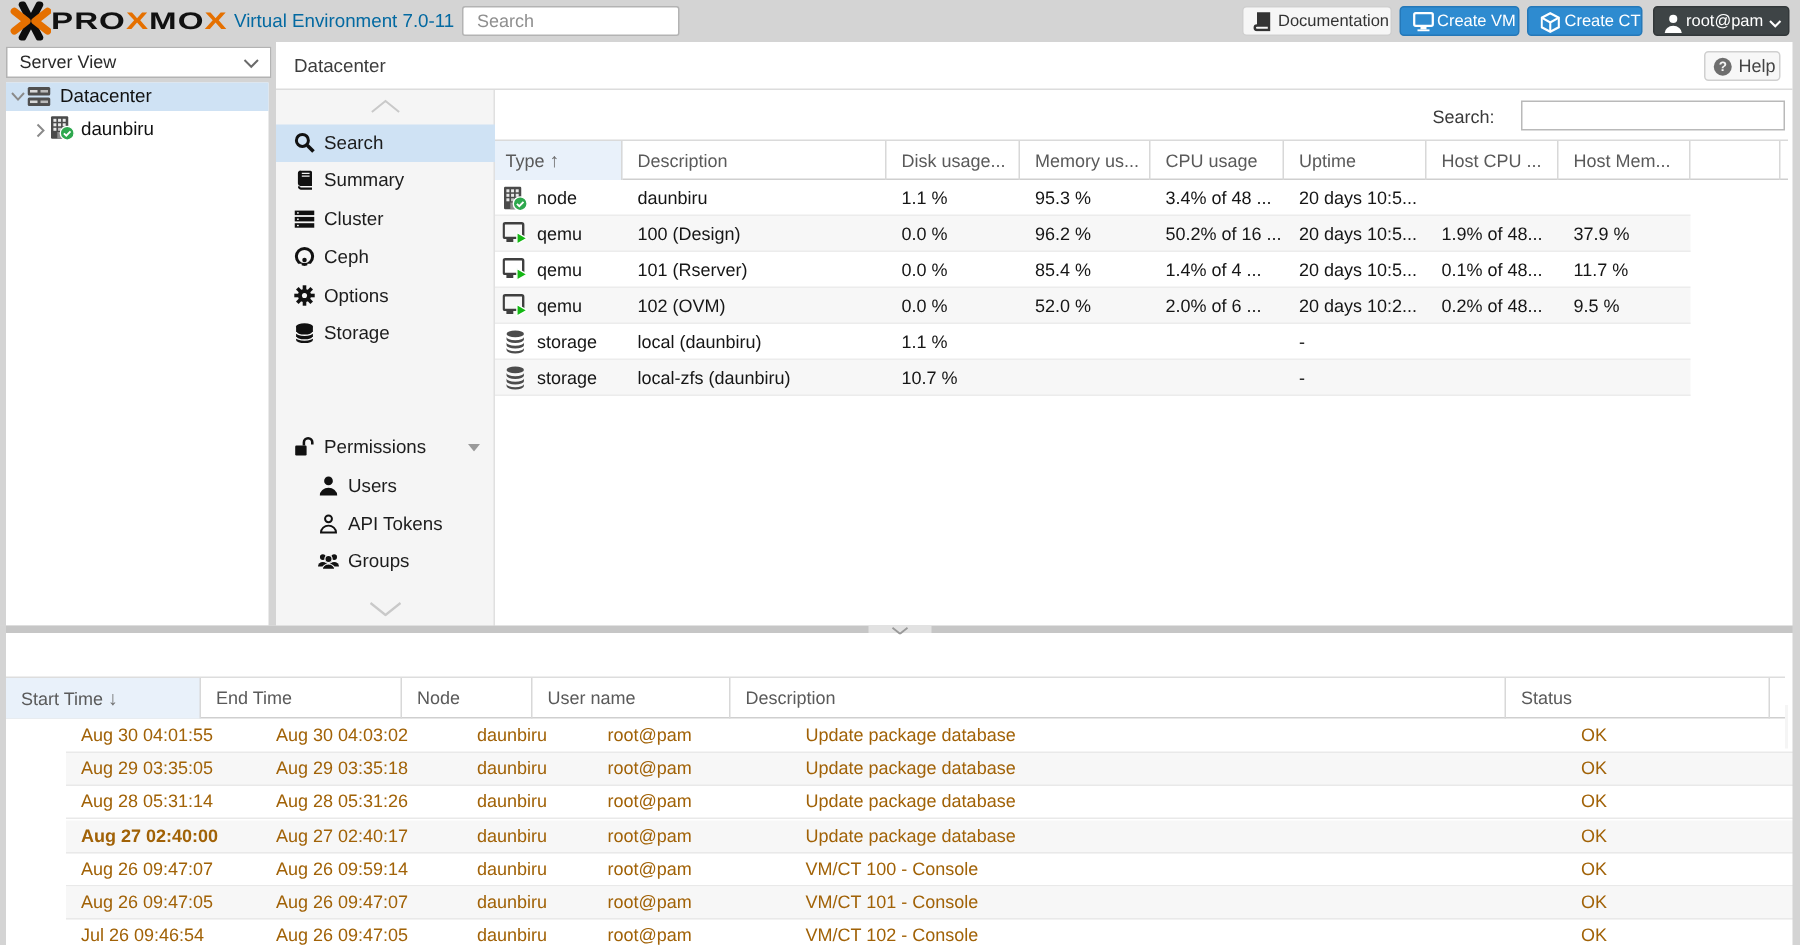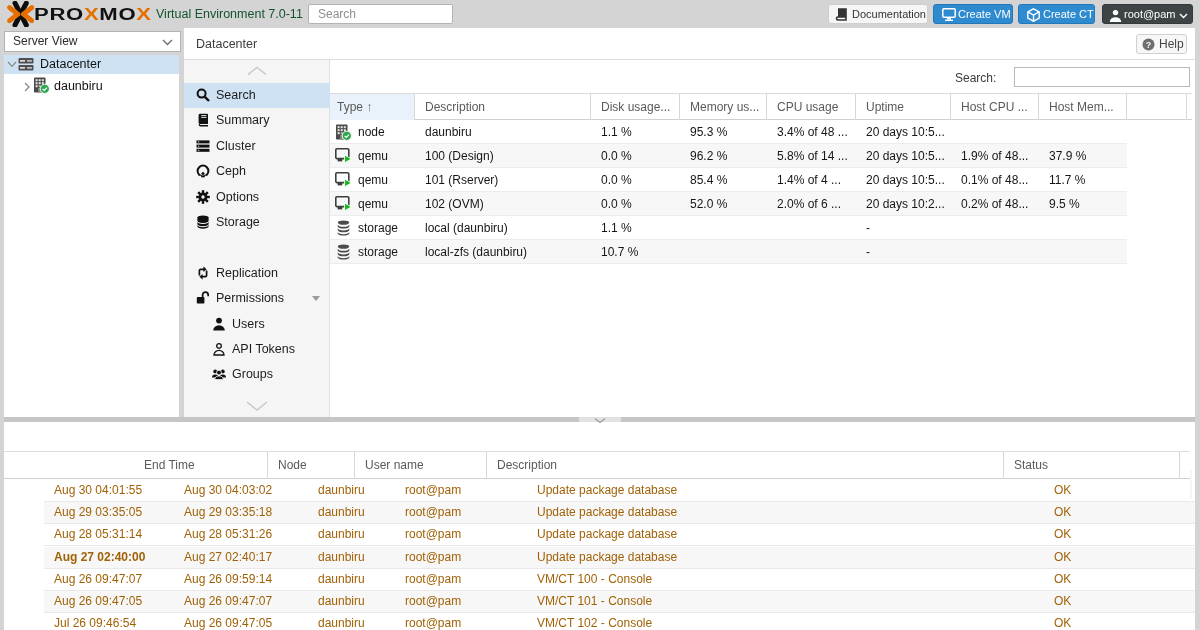--- a/index.html
+++ b/index.html
@@ -1,19 +1,19 @@
 <!DOCTYPE html>
 <html><head>
 <meta charset="utf-8">
 <style>
 * { margin:0; padding:0; box-sizing:border-box; font-family:"Liberation Sans",sans-serif; }
 html,body { width:1200px; height:630px; background:#fff; overflow:hidden; position:relative; }
 
 #top { position:absolute; left:0; top:0; width:1200px; height:28px; background:#d4d4d4; }
-#velabel { position:absolute; left:156px; top:7px; font-size:12.5px; color:#14532d; }
+#velabel { position:absolute; left:156px; top:7px; font-size:12.5px; color:#0369a1; }
 #topsearch { position:absolute; left:308px; top:4px; width:145px; height:20px; background:#fff; border:1px solid #b3b3b3; border-radius:2px; font-size:12px; color:#8f8f8f; line-height:18px; padding-left:9px; }
 .topbtn { position:absolute; top:4px; height:20px; border-radius:3px; font-size:11px; line-height:19px; }
 .topbtn span { white-space:nowrap; }
 #btndoc  { left:828px; width:100px; background:#f6f6f6; border:1px solid #cfcfcf; color:#333; }
 #btnvm   { left:933px; width:80px;  background:#2e8bd0; border:1px solid #2578b8; color:#fff; }
 #btnct   { left:1018px; width:77px; background:#2e8bd0; border:1px solid #2578b8; color:#fff; }
 #btnuser { left:1102px; width:91px; background:#3e4446; border:1px solid #33383a; color:#fff; }
 
 #leftpane { position:absolute; left:0; top:28px; width:184px; height:389px; background:#d4d4d4; }
 #combo { position:absolute; left:4px; top:3px; width:177px; height:21px; background:#fff; border:1px solid #b3b3b3; font-size:12px; color:#2a2a2a; line-height:19px; padding-left:8px; }
@@ -206,29 +206,20 @@
     <span class="tx">Options</span>
     </div>
   <div class="mitem" style="top:150px;">
     <svg class="ic" viewBox="0 0 14 14">
         <path d="M1.4 2.6 v9 a5.6 2.1 0 0 0 11.2 0 v-9 z" fill="#111"></path>
         <ellipse cx="7" cy="2.6" rx="5.6" ry="2.1" fill="#111"></ellipse>
         <path d="M1.4 6.4 a5.6 2.1 0 0 0 11.2 0 M1.4 9.6 a5.6 2.1 0 0 0 11.2 0" fill="none" stroke="#f5f5f5" stroke-width="1"></path>
       </svg>
     <span class="tx">Storage</span>
     </div>
-  <div class="mitem" style="top:200.8px;">
-    <svg class="ic" viewBox="0 0 14 14">
-        <path d="M3.4 9.4 V4.6 a1.3 1.3 0 0 1 1.3-1.3 H9" fill="none" stroke="#111" stroke-width="1.7"></path>
-        <path d="M7.4 0.6 L10.6 3.3 L7.4 6 z" fill="#111"></path>
-        <path d="M10.6 4.6 V9.4 a1.3 1.3 0 0 1 -1.3 1.3 H5" fill="none" stroke="#111" stroke-width="1.7"></path>
-        <path d="M6.6 8 L3.4 10.7 L6.6 13.4 z" fill="#111"></path>
-      </svg>
-    <span class="tx">Replication</span>
-    </div>
   <div class="mitem" style="top:226.2px;">
     <svg class="ic" viewBox="0 0 14 14">
         <rect x="0.8" y="6" width="7.6" height="6.6" rx="0.8" fill="#111"></rect>
         <path d="M6.6 6 V3.9 a2.8 2.8 0 0 1 5.6 0 V5.3" fill="none" stroke="#111" stroke-width="1.7"></path>
       </svg>
     <span class="tx">Permissions</span>
     <svg style="position:absolute;right:10px;top:10px;" width="8" height="5" viewBox="0 0 8 5">
         <path d="M0 0 L4 5 L8 0 z" fill="#9a9a9a"></path>
       </svg>
     </div>
@@ -300,21 +291,21 @@
   <div class="grow stripe" style="top:84px;">
     <svg style="position:absolute;left:5px;top:4px;" width="18" height="16" viewBox="0 0 18 16">
         <rect x="0.8" y="0.8" width="13" height="9.8" rx="1" fill="none" stroke="#3f3f3f" stroke-width="1.6"></rect>
         <path d="M2.6 10.6 h4.6 v2.8 h-4.6 z" fill="#3f3f3f"></path>
         <path d="M9.6 7 L16.4 10.9 L9.6 14.8 z" fill="#14b814" stroke="#fff" stroke-width="0.9"></path>
       </svg>
     <span style="left:28px;">qemu</span>
       <span style="left:95px;">100 (Design)</span>
       <span style="left:271px;">0.0 %</span>
       <span style="left:360px;">96.2 %</span>
-      <span style="left:447px;">5.8% of 14 ...</span>
+      <span style="left:447px;">50.2% of 16 ...</span>
       <span style="left:536px;">20 days 10:5...</span>
       <span style="left:631px;">1.9% of 48...</span>
       <span style="left:719px;">37.9 %</span>
   </div>
   <div class="grow" style="top:108px;">
     <svg style="position:absolute;left:5px;top:4px;" width="18" height="16" viewBox="0 0 18 16">
         <rect x="0.8" y="0.8" width="13" height="9.8" rx="1" fill="none" stroke="#3f3f3f" stroke-width="1.6"></rect>
         <path d="M2.6 10.6 h4.6 v2.8 h-4.6 z" fill="#3f3f3f"></path>
         <path d="M9.6 7 L16.4 10.9 L9.6 14.8 z" fill="#14b814" stroke="#fff" stroke-width="0.9"></path>
       </svg>
@@ -373,20 +364,21 @@
         <path d="M1 0.5 L6 4.5 L11 0.5" fill="none" stroke="#9a9a9a" stroke-width="1.2"></path>
       </svg>
     </div>
   </div>
 <div id="tabbar">
   <div id="tasksbtn">Tasks</div>
   <div id="clusterlog">Cluster log</div>
 </div>
 <div id="tasks">
   <div id="thead">
+    <div class="cell" style="left:0;width:130px;background:#e9f1fa;">Start Time <span style="color:#6f6f6f;font-size:13px;">↓</span></div>
     <div class="cell" style="left:130px;width:134px;">End Time</div>
     <div class="cell" style="left:264px;width:87px;">Node</div>
     <div class="cell" style="left:351px;width:132px;">User name</div>
     <div class="cell" style="left:483px;width:517px;">Description</div>
     <div class="cell" style="left:1000px;width:176px;">Status</div>
   </div>
   <div class="trowt" style="top:29px;">
       <span style="left:10px;">Aug 30 04:01:55</span>
       <span style="left:140px;">Aug 30 04:03:02</span>
       <span style="left:274px;">daunbiru</span>

